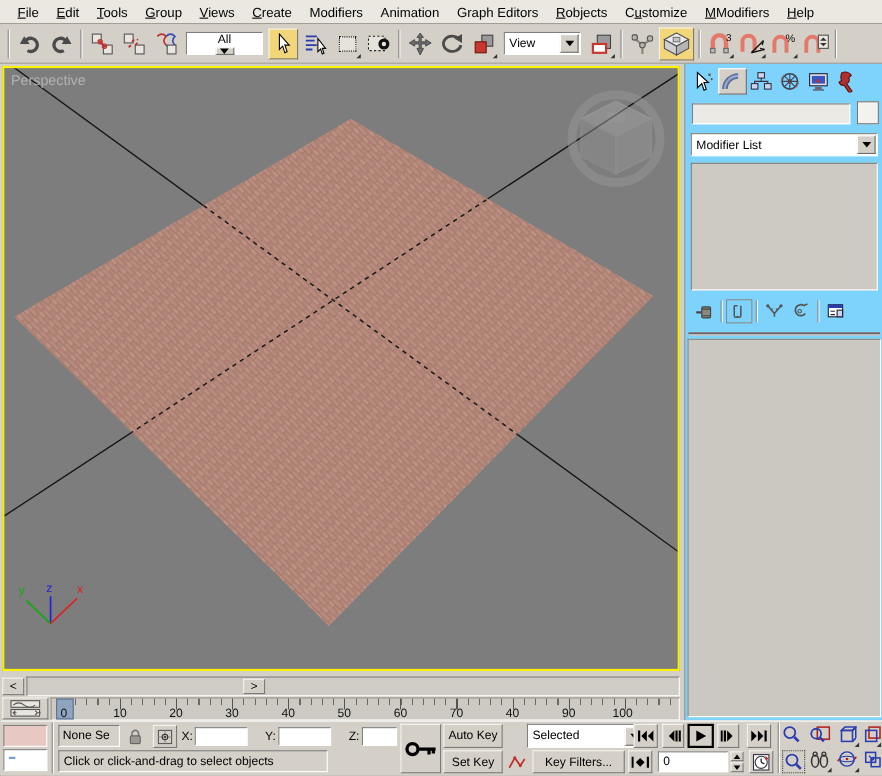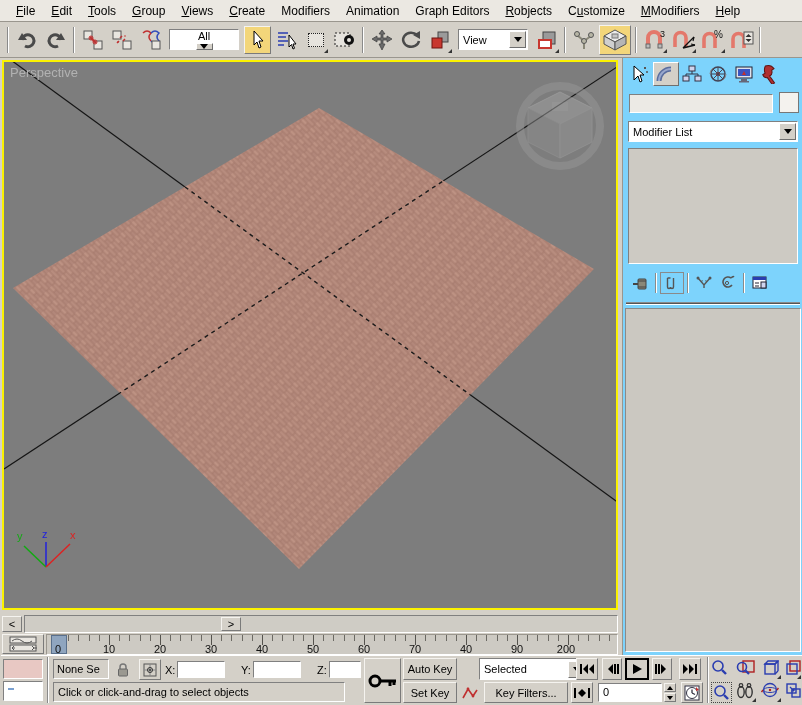--- a/index.html
+++ b/index.html
@@ -348,21 +348,21 @@
       <span class="tick-num" style="left:-2px">0</span>
       <span class="tick-num" style="left:49px">10</span>
       <span class="tick-num" style="left:100px">20</span>
       <span class="tick-num" style="left:151px">30</span>
       <span class="tick-num" style="left:202px">40</span>
       <span class="tick-num" style="left:253px">50</span>
       <span class="tick-num" style="left:304px">60</span>
       <span class="tick-num" style="left:355px">70</span>
       <span class="tick-num" style="left:406px">40</span>
       <span class="tick-num" style="left:457px">90</span>
-      <span class="tick-num" style="left:506px">200</span>
+      <span class="tick-num" style="left:506px">100</span>
     </div>
   </div>
 </div>
 
 <div id="command-panel" class="abs">
   <div id="cp-tabs" class="abs">
     <div class="cp-tab">
         <span class="ic">
       <svg width="20" height="20" viewBox="0 0 20 20">
             <path d="M4,2 L4,16 L8,12 L10,18 L12,17 L10,11 L14,11 Z" fill="#fff" stroke="#000"></path>
@@ -506,21 +506,21 @@
         </svg>
       </span>
   </div>
   <span class="abs lbl" style="left:164px; top:8px;">X:</span>
   <div class="abs field" style="left:176px; top:5px; width:48px; height:17px;"></div>
   <span class="abs lbl" style="left:240px; top:8px;">Y:</span>
   <div class="abs field" style="left:252px; top:5px; width:48px; height:17px;"></div>
   <span class="abs lbl" style="left:316px; top:8px;">Z:</span>
   <div class="abs field" style="left:328px; top:5px; width:32px; height:17px;"></div>
 
-  <div class="abs sunken" style="left:52px; top:26px; width:292px; height:20px; line-height:18px; padding-left:4px; white-space:nowrap; overflow:hidden;">Click or click-and-drag to select objects</div>
+  <div class="abs sunken" style="left:52px; top:26px; width:245px; height:20px; line-height:18px; padding-left:4px; white-space:nowrap; overflow:hidden;">Click or click-and-drag to select objects</div>
 
   <div class="abs btn" style="left:363px; top:2px; width:37px; height:45px;">
     <span class="ic">
         <svg width="30" height="20" viewBox="0 0 30 20">
           <circle cx="7" cy="10" r="5" fill="none" stroke="#000" stroke-width="3"></circle>
           <path d="M12,10 H28 M22,10 v5 M26,10 v4" stroke="#000" stroke-width="3"></path>
         </svg>
       </span>
   </div>
 

